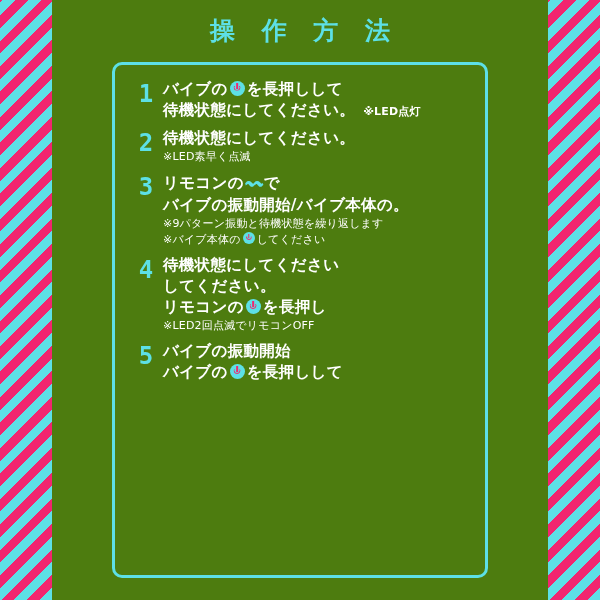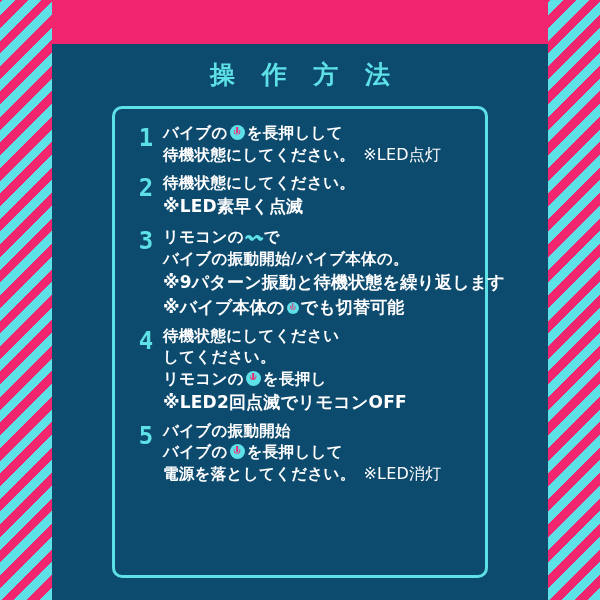--- a/index.html
+++ b/index.html
@@ -31,22 +31,21 @@
   .stripe-band.left { left: 0; }
   .stripe-band.right { right: 0; }
 
   
   .panel {
     position: absolute;
     left: 52px;
     right: 52px;
     top: 0;
     bottom: 0;
-    background: #0c4a6e;
-    margin-top: 44px;
+    background: #4d7c0f;
   }
 
   .title {
     position: absolute;
     top: 14px;
     left: 0;
     right: 0;
     text-align: center;
     color: #5de0e6;
     font-size: 25px;
@@ -98,30 +97,30 @@
     color: #ffffff;
     font-size: 15.5px;
     font-weight: bold;
     line-height: 1.36;
     letter-spacing: 0.3px;
     white-space: nowrap;
   }
 
   .note {
     color: #ffffff;
-    font-size: 17px;
-    font-weight: bold;
+    font-size: 11px;
+    font-weight: normal;
     line-height: 1.45;
     letter-spacing: 0.2px;
     white-space: nowrap;
   }
 
   .inline-note {
-    font-size: 16px;
-    font-weight: normal;
+    font-size: 11px;
+    font-weight: bold;
     letter-spacing: 0.2px;
     margin-left: 8px;
   }
 
   
   .pw {
     display: inline-block;
     width: 15px;
     height: 15px;
     border-radius: 50%;
@@ -207,21 +206,21 @@
         <div class="num">3</div>
         <div class="body">
           <div class="line">
             <span>リモコンの</span><span class="wave">〰</span><span>で</span>
           </div>
           <div class="line">
             <span>バイブの振動開始/バイブ本体の。</span>
           </div>
           <div class="note">※9パターン振動と待機状態を繰り返します</div>
           <div class="note">
-            <span>※バイブ本体の</span><span class="pw small"></span><span>でも切替可能</span>
+            <span>※バイブ本体の</span><span class="pw small"></span><span>してください</span>
           </div>
         </div>
       </div>
 
       <div class="step">
         <div class="num">4</div>
         <div class="body">
           <div class="line">
             <span>待機状態にしてください</span>
           </div>
@@ -236,22 +235,19 @@
       </div>
 
       <div class="step">
         <div class="num">5</div>
         <div class="body">
           <div class="line">
             <span>バイブの振動開始</span>
           </div>
           <div class="line">
             <span>バイブの</span><span class="pw"></span><span>を長押しして</span>
-          </div>
-          <div class="line">
-            <span>電源を落としてください。</span><span class="inline-note">※LED消灯</span>
           </div>
         </div>
       </div>
 
     </div>
   </div>
 </div>
 
 </body></html>

